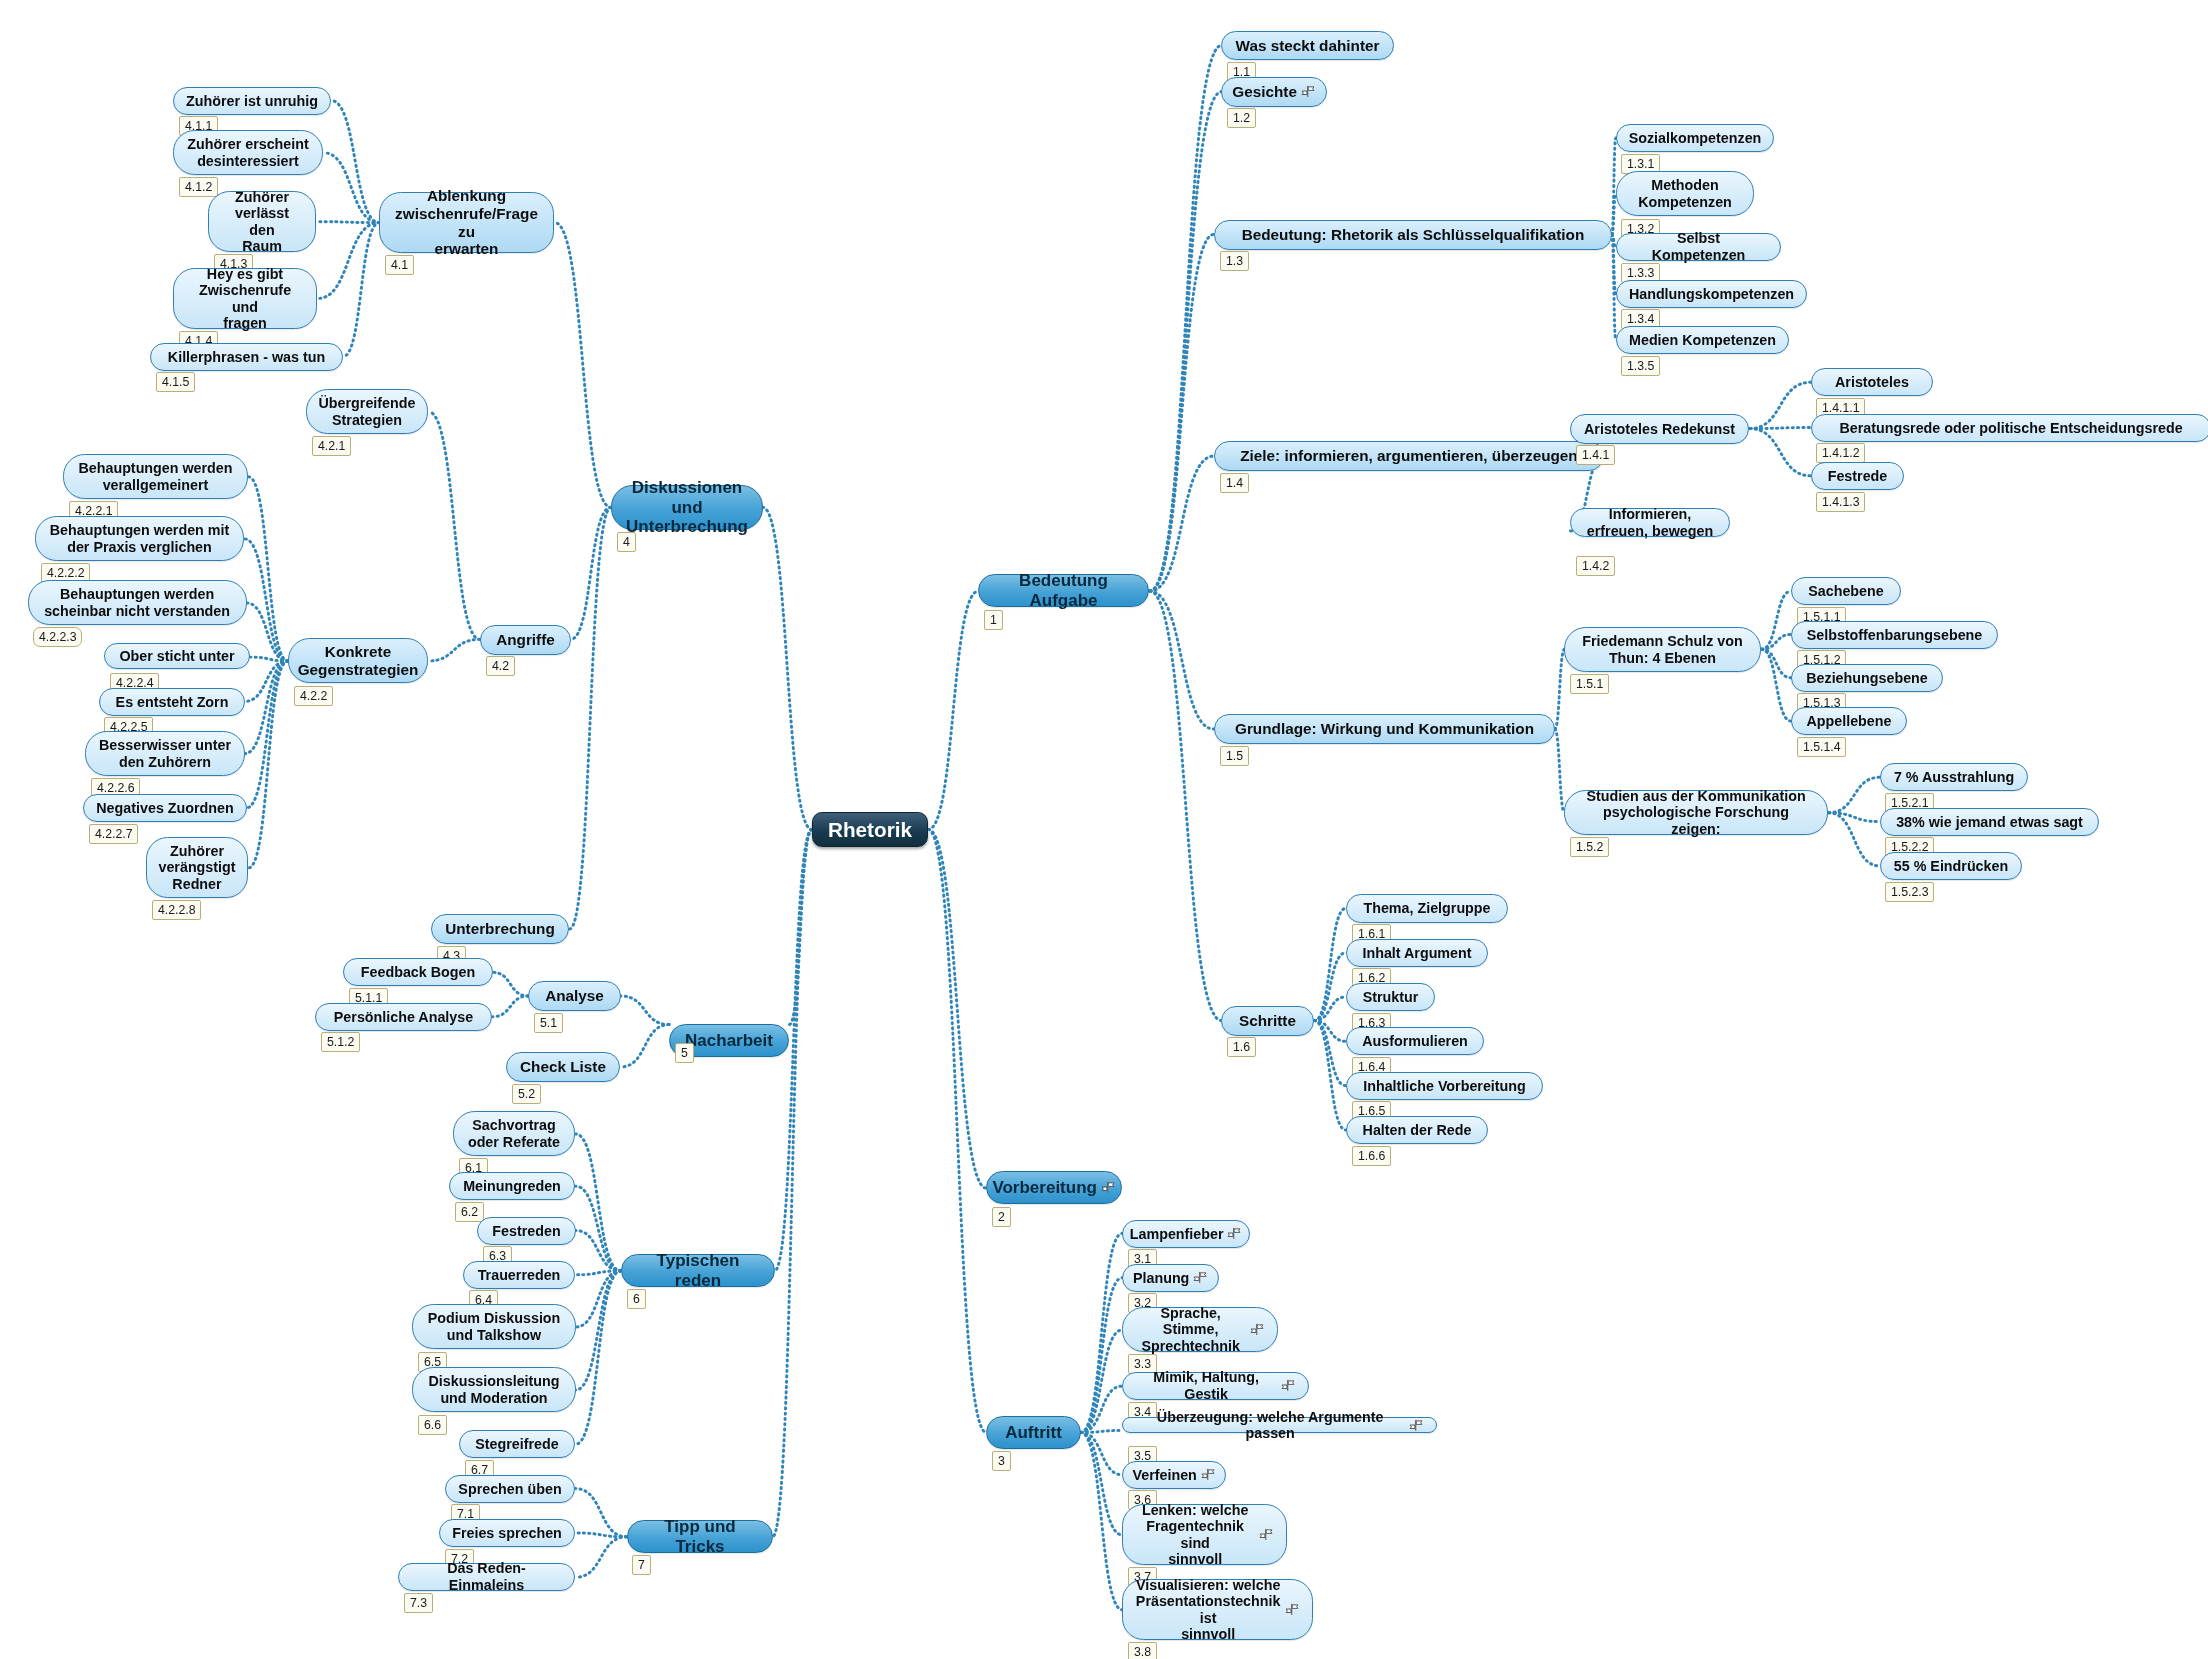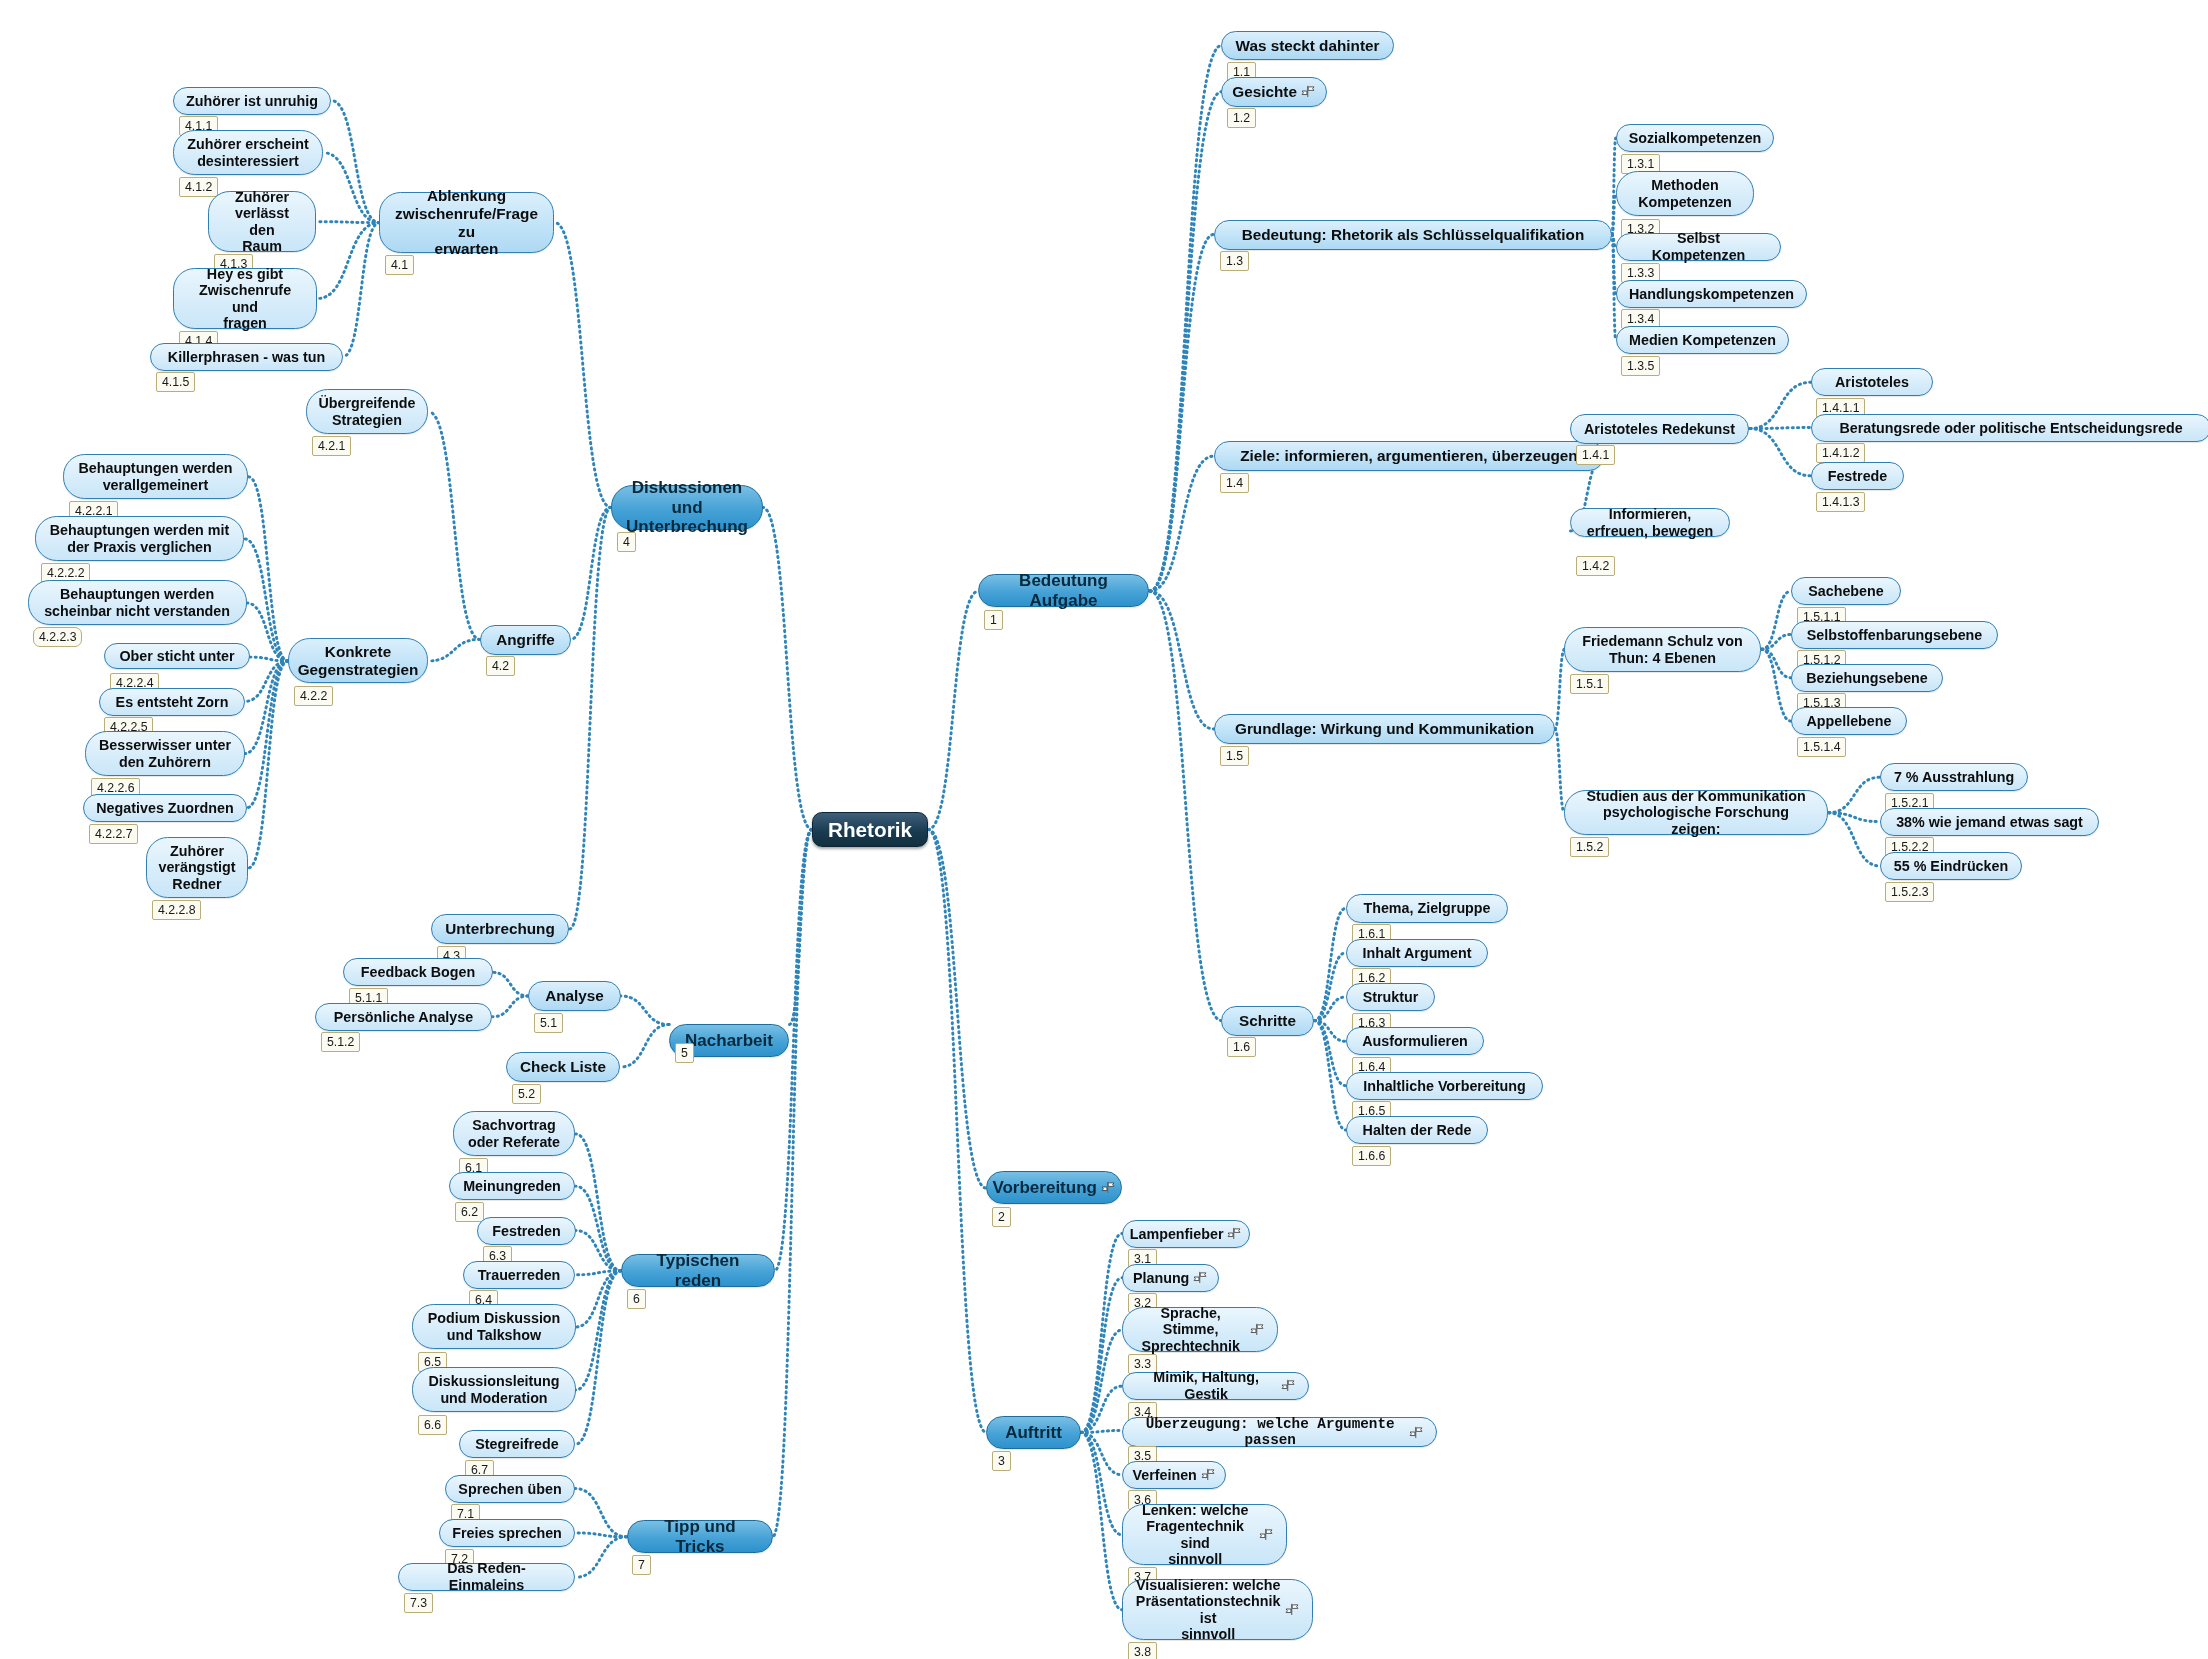--- a/index.html
+++ b/index.html
@@ -255,21 +255,21 @@
             <path d="M7.8 3.1 L14 3.1 L12.6 5.0 L14 6.9 L7.8 6.9 Z" fill="#ffffff" stroke="#3b3b3b" stroke-width="0.9" stroke-linejoin="round"></path>
             <path d="M6.4 7.6 L1.2 7.6 L2.6 9.5 L1.2 11.4 L6.4 11.4 Z" fill="#ffffff" stroke="#3b3b3b" stroke-width="0.9" stroke-linejoin="round"></path>
           </svg></span></div>
       <div class="tag" style="left: 1128px; top: 1354px;">3.3</div>
       <div class="node leaf" style="left: 1122px; top: 1372px; width: 187px; height: 27.6px;"><span class="nodeinner"><span class="nodetext">Mimik, Haltung, Gestik</span><svg viewBox="0 0 16 16" class="flag">
             <rect x="6.6" y="2" width="1.3" height="12" fill="#6b6b6b"></rect>
             <path d="M7.8 3.1 L14 3.1 L12.6 5.0 L14 6.9 L7.8 6.9 Z" fill="#ffffff" stroke="#3b3b3b" stroke-width="0.9" stroke-linejoin="round"></path>
             <path d="M6.4 7.6 L1.2 7.6 L2.6 9.5 L1.2 11.4 L6.4 11.4 Z" fill="#ffffff" stroke="#3b3b3b" stroke-width="0.9" stroke-linejoin="round"></path>
           </svg></span></div>
       <div class="tag" style="left: 1128px; top: 1402px;">3.4</div>
-      <div class="node leaf" style="left: 1122px; top: 1417px; width: 315px; height: 30px; font-family: Liberation Mono, monospace;"><span class="nodeinner"><span class="nodetext">Überzeugung: welche Argumente passen</span><svg viewBox="0 0 16 16" class="flag">
+      <div class="node leaf" style="left: 1122px; top: 1417px; width: 315px; height: 16px;"><span class="nodeinner"><span class="nodetext">Überzeugung: welche Argumente passen</span><svg viewBox="0 0 16 16" class="flag">
             <rect x="6.6" y="2" width="1.3" height="12" fill="#6b6b6b"></rect>
             <path d="M7.8 3.1 L14 3.1 L12.6 5.0 L14 6.9 L7.8 6.9 Z" fill="#ffffff" stroke="#3b3b3b" stroke-width="0.9" stroke-linejoin="round"></path>
             <path d="M6.4 7.6 L1.2 7.6 L2.6 9.5 L1.2 11.4 L6.4 11.4 Z" fill="#ffffff" stroke="#3b3b3b" stroke-width="0.9" stroke-linejoin="round"></path>
           </svg></span></div>
       <div class="tag" style="left: 1128px; top: 1446px;">3.5</div>
       <div class="node leaf" style="left: 1122px; top: 1461px; width: 104px; height: 27.6px;"><span class="nodeinner"><span class="nodetext">Verfeinen</span><svg viewBox="0 0 16 16" class="flag">
             <rect x="6.6" y="2" width="1.3" height="12" fill="#6b6b6b"></rect>
             <path d="M7.8 3.1 L14 3.1 L12.6 5.0 L14 6.9 L7.8 6.9 Z" fill="#ffffff" stroke="#3b3b3b" stroke-width="0.9" stroke-linejoin="round"></path>
             <path d="M6.4 7.6 L1.2 7.6 L2.6 9.5 L1.2 11.4 L6.4 11.4 Z" fill="#ffffff" stroke="#3b3b3b" stroke-width="0.9" stroke-linejoin="round"></path>
           </svg></span></div>

